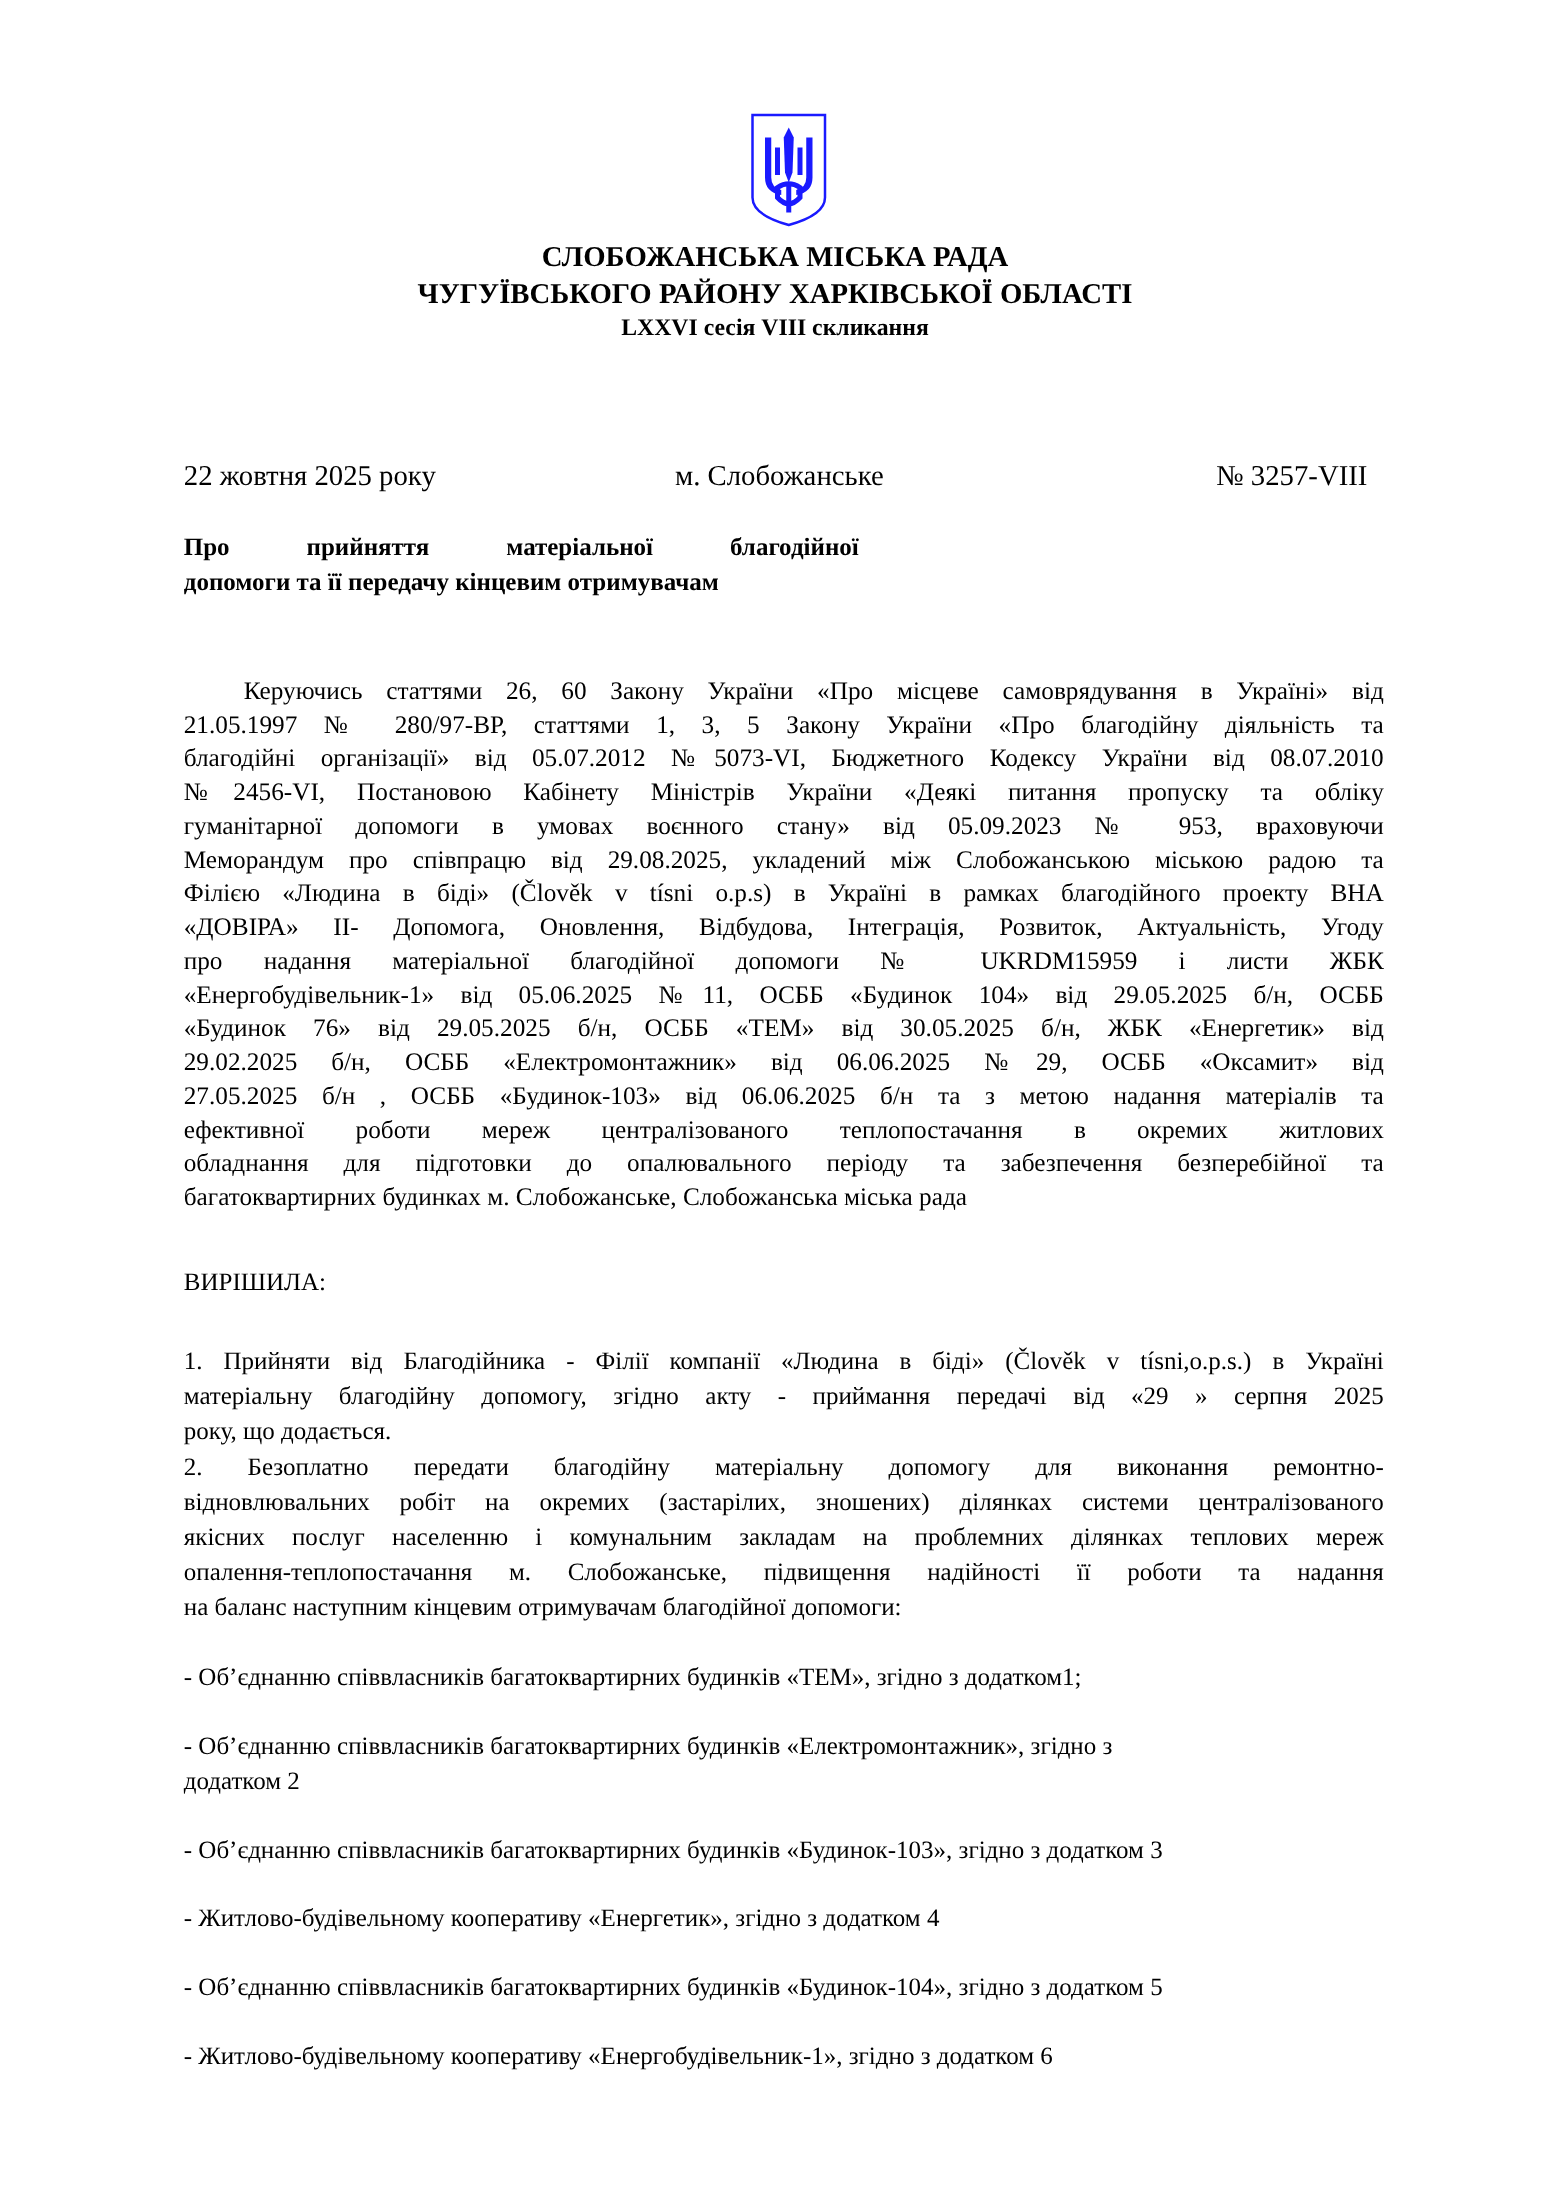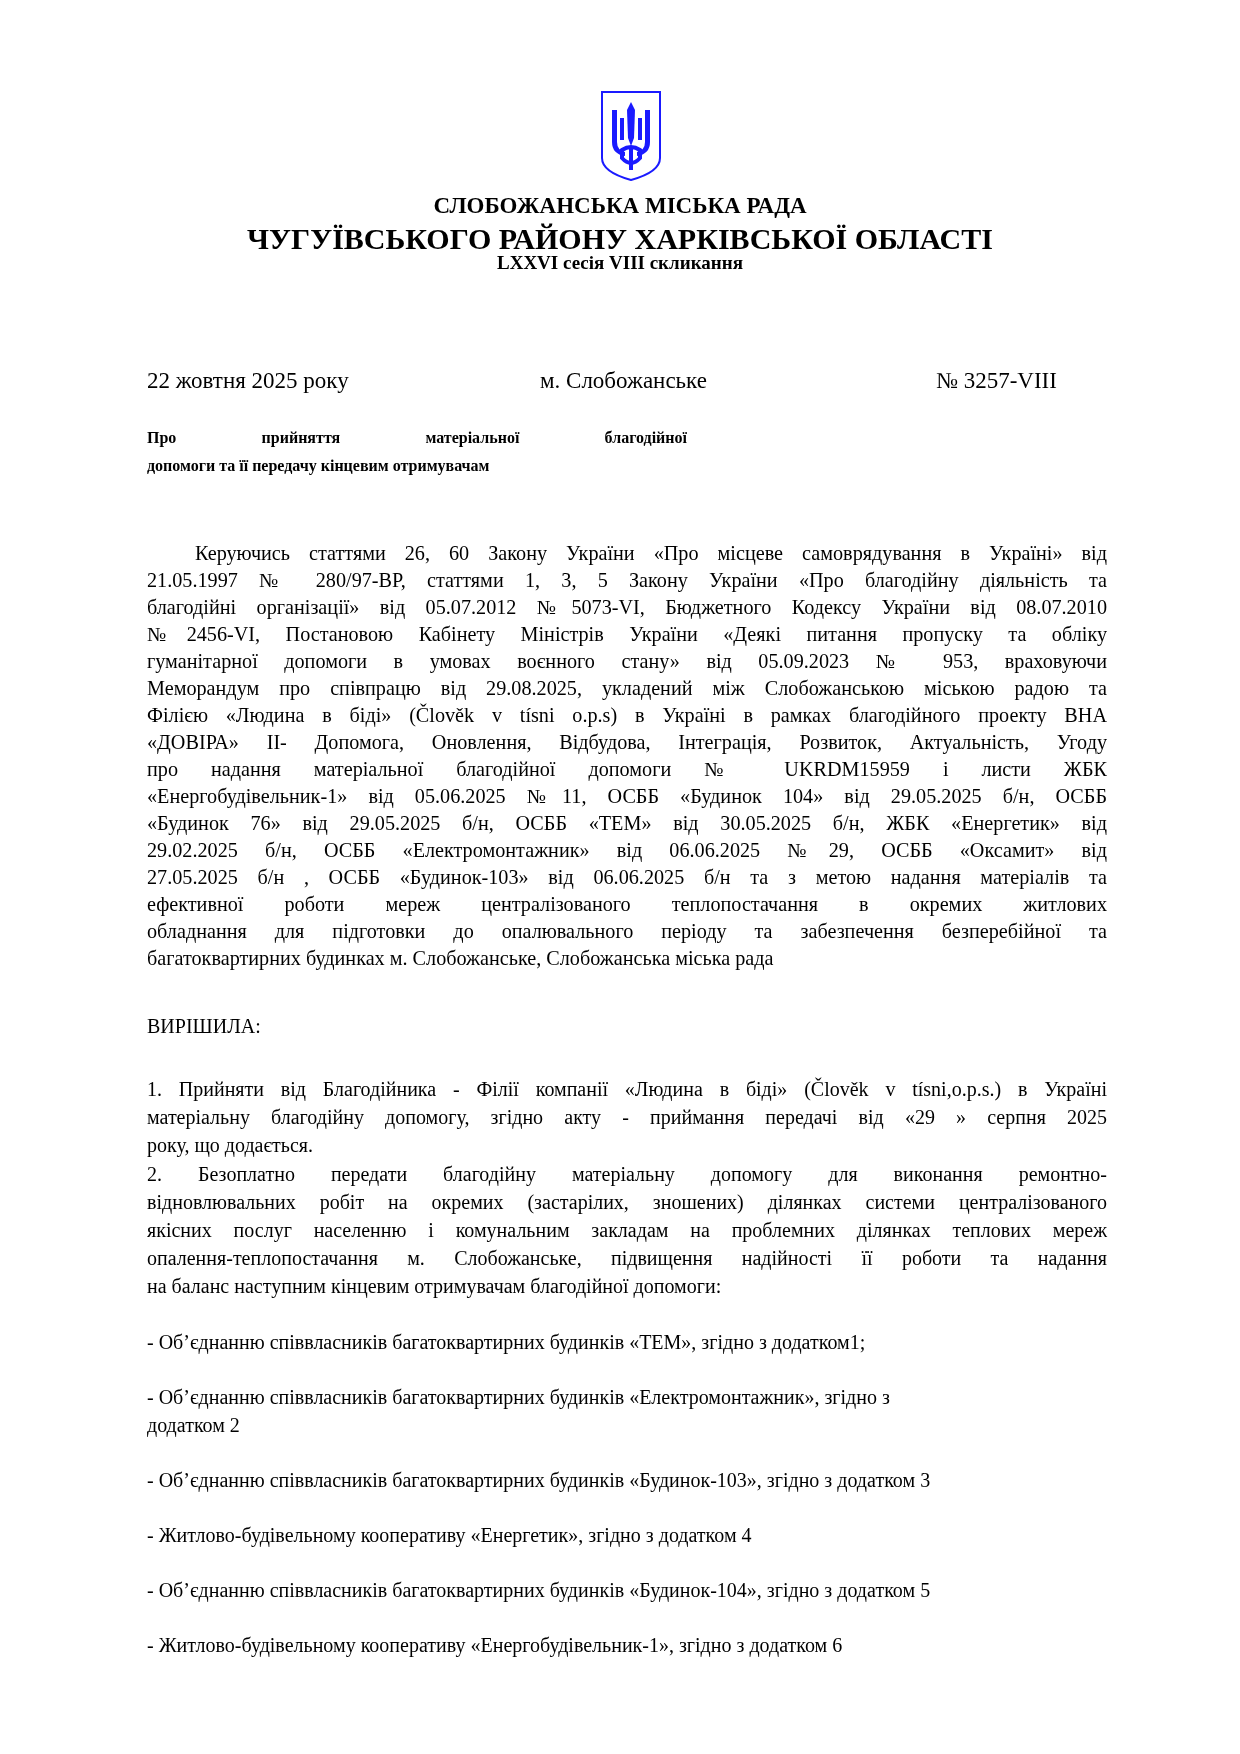--- a/index.html
+++ b/index.html
@@ -2,25 +2,25 @@
 <html><head>
 <meta charset="utf-8">
 <style>
   html, body { margin: 0; padding: 0; background: #ffffff; }
   body { width: 1240px; height: 1754px; position: relative; overflow: hidden;
          font-family: "Liberation Serif", "DejaVu Serif", serif; color: #000; }
   .page { position: absolute; left: 0; top: 0; width: 1240px; height: 1722px; }
   .emblem { position: absolute; left: 598px; top: 88px; width: 66px; height: 96px; }
   .hdr { position: absolute; left: 0; width: 1240px; text-align: center; font-weight: bold; }
   .hdr1 { top: 193px; font-size: 23px; }
-  .hdr2 { top: 222px; font-size: 30px; }
+  .hdr2 { top: 222px; font-size: 23px; }
   .hdr3 { top: 252px; font-size: 19px; }
   .title { top: 310px; font-size: 20px; }
   .row { position: absolute; top: 368px; font-size: 23px; }
-  .subject { position: absolute; left: 147px; top: 424px; width: 540px; font-size: 16px; font-weight: bold; line-height: 28px; text-align: justify; text-align-last: left; }
+  .subject { position: absolute; left: 147px; top: 424px; width: 540px; font-size: 20px; font-weight: bold; line-height: 28px; text-align: justify; text-align-last: left; }
   .subject span { display: block; }
   .subject .l1 { text-align: justify; text-align-last: justify; }
   .preamble { position: absolute; left: 147px; top: 540px; width: 960px; font-size: 20.2px; font-weight: normal; line-height: 27px; text-align: justify; }
   .preamble .ln { display: block; text-align-last: justify; white-space: nowrap; }
   .preamble .ln.last { text-align-last: left; }
   .preamble .ln.first { text-indent: 48px; }
   .decided { position: absolute; left: 147px; top: 1015px; font-size: 20px; }
   .para { position: absolute; left: 147px; width: 960px; font-size: 20px; line-height: 28px; }
   .para .ln { display: block; text-align: justify; text-align-last: justify; white-space: nowrap; }
   .para .ln.last { text-align-last: left; }
@@ -43,21 +43,21 @@
     <path d="M24 62 Q33 56 42 62 L42 70 Q33 80 24 70 Z" fill="none" stroke="#1a1aff" stroke-width="4"></path>
     <path d="M31 58 H35 V82 H31 Z" fill="#1a1aff"></path>
   </svg>
 
   <div class="hdr hdr1">СЛОБОЖАНСЬКА МІСЬКА РАДА</div>
   <div class="hdr hdr2">ЧУГУЇВСЬКОГО РАЙОНУ ХАРКІВСЬКОЇ ОБЛАСТІ</div>
   <div class="hdr hdr3">LXXVI сесія VIII скликання</div>
 
   <div class="row" style="left:147px">22 жовтня  2025 року</div>
   <div class="row" style="left:540px">м. Слобожанське</div>
-  <div class="row" style="left:936px">№ 3257-VIII</div>
+  <div class="row" style="left:973px">№ 3257-VIII</div>
 
   <div class="subject">
     <span class="l1">Про прийняття матеріальної благодійної</span>
     <span>допомоги та її передачу кінцевим отримувачам</span>
   </div>
 
   <div class="preamble">
     <span class="ln first">Керуючись статтями 26, 60 Закону України «Про місцеве самоврядування в Україні» від</span>
     <span class="ln">21.05.1997 № 280/97-ВР, статтями 1, 3, 5 Закону України «Про  благодійну діяльність та</span>
     <span class="ln">благодійні організації» від 05.07.2012 №5073-VI, Бюджетного Кодексу України від 08.07.2010</span>

